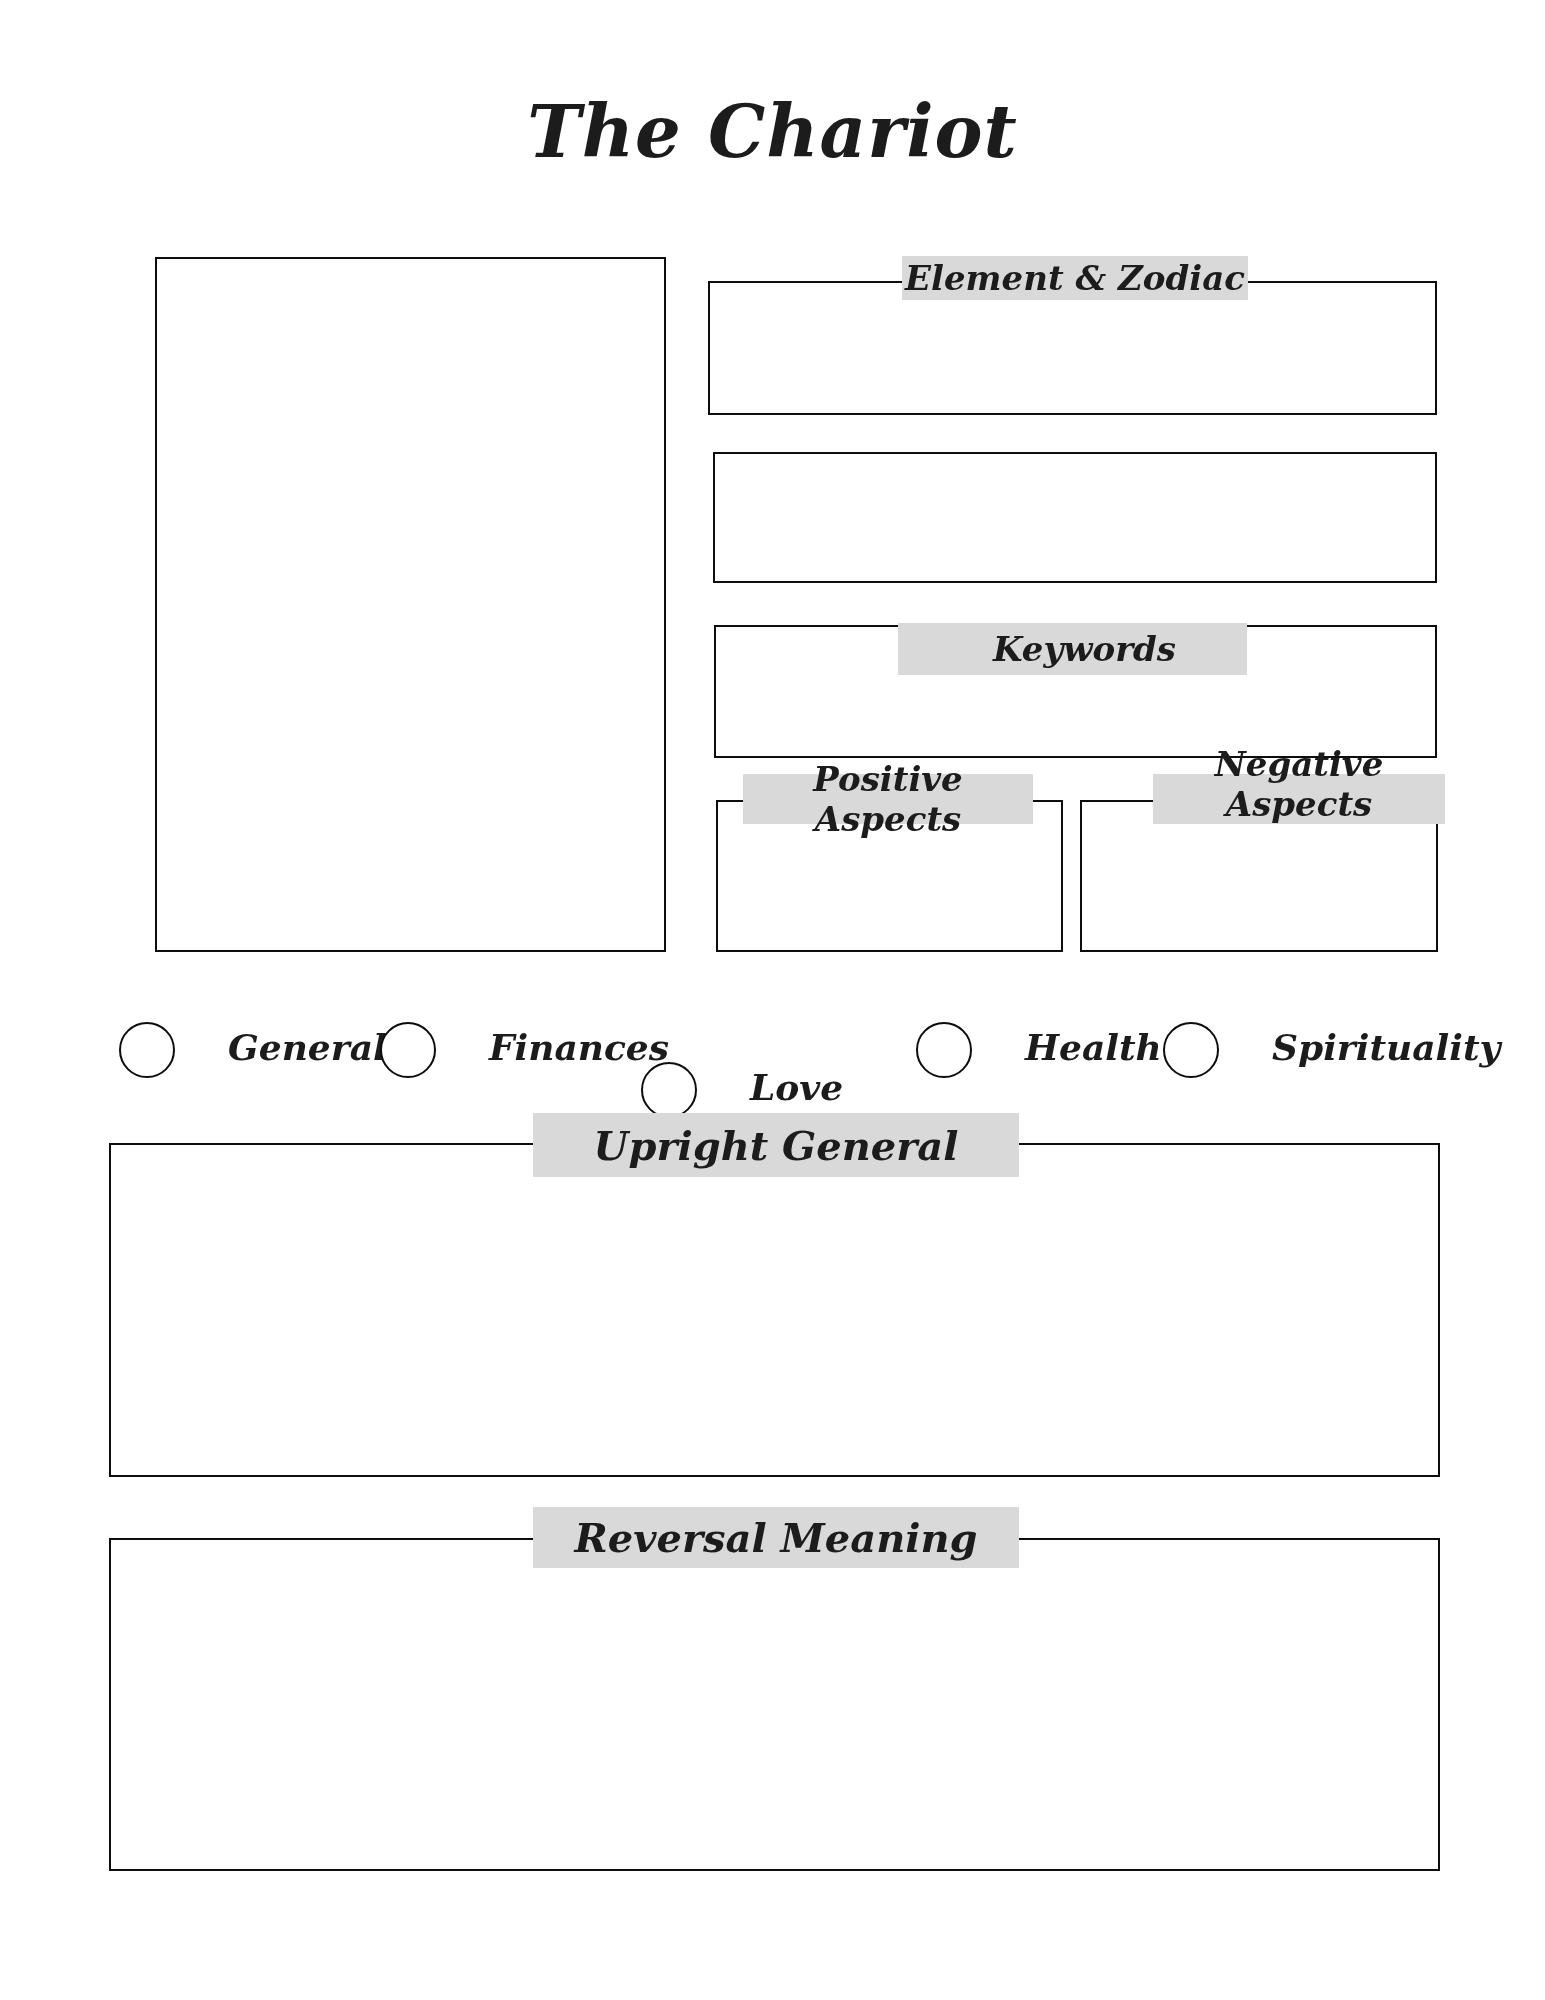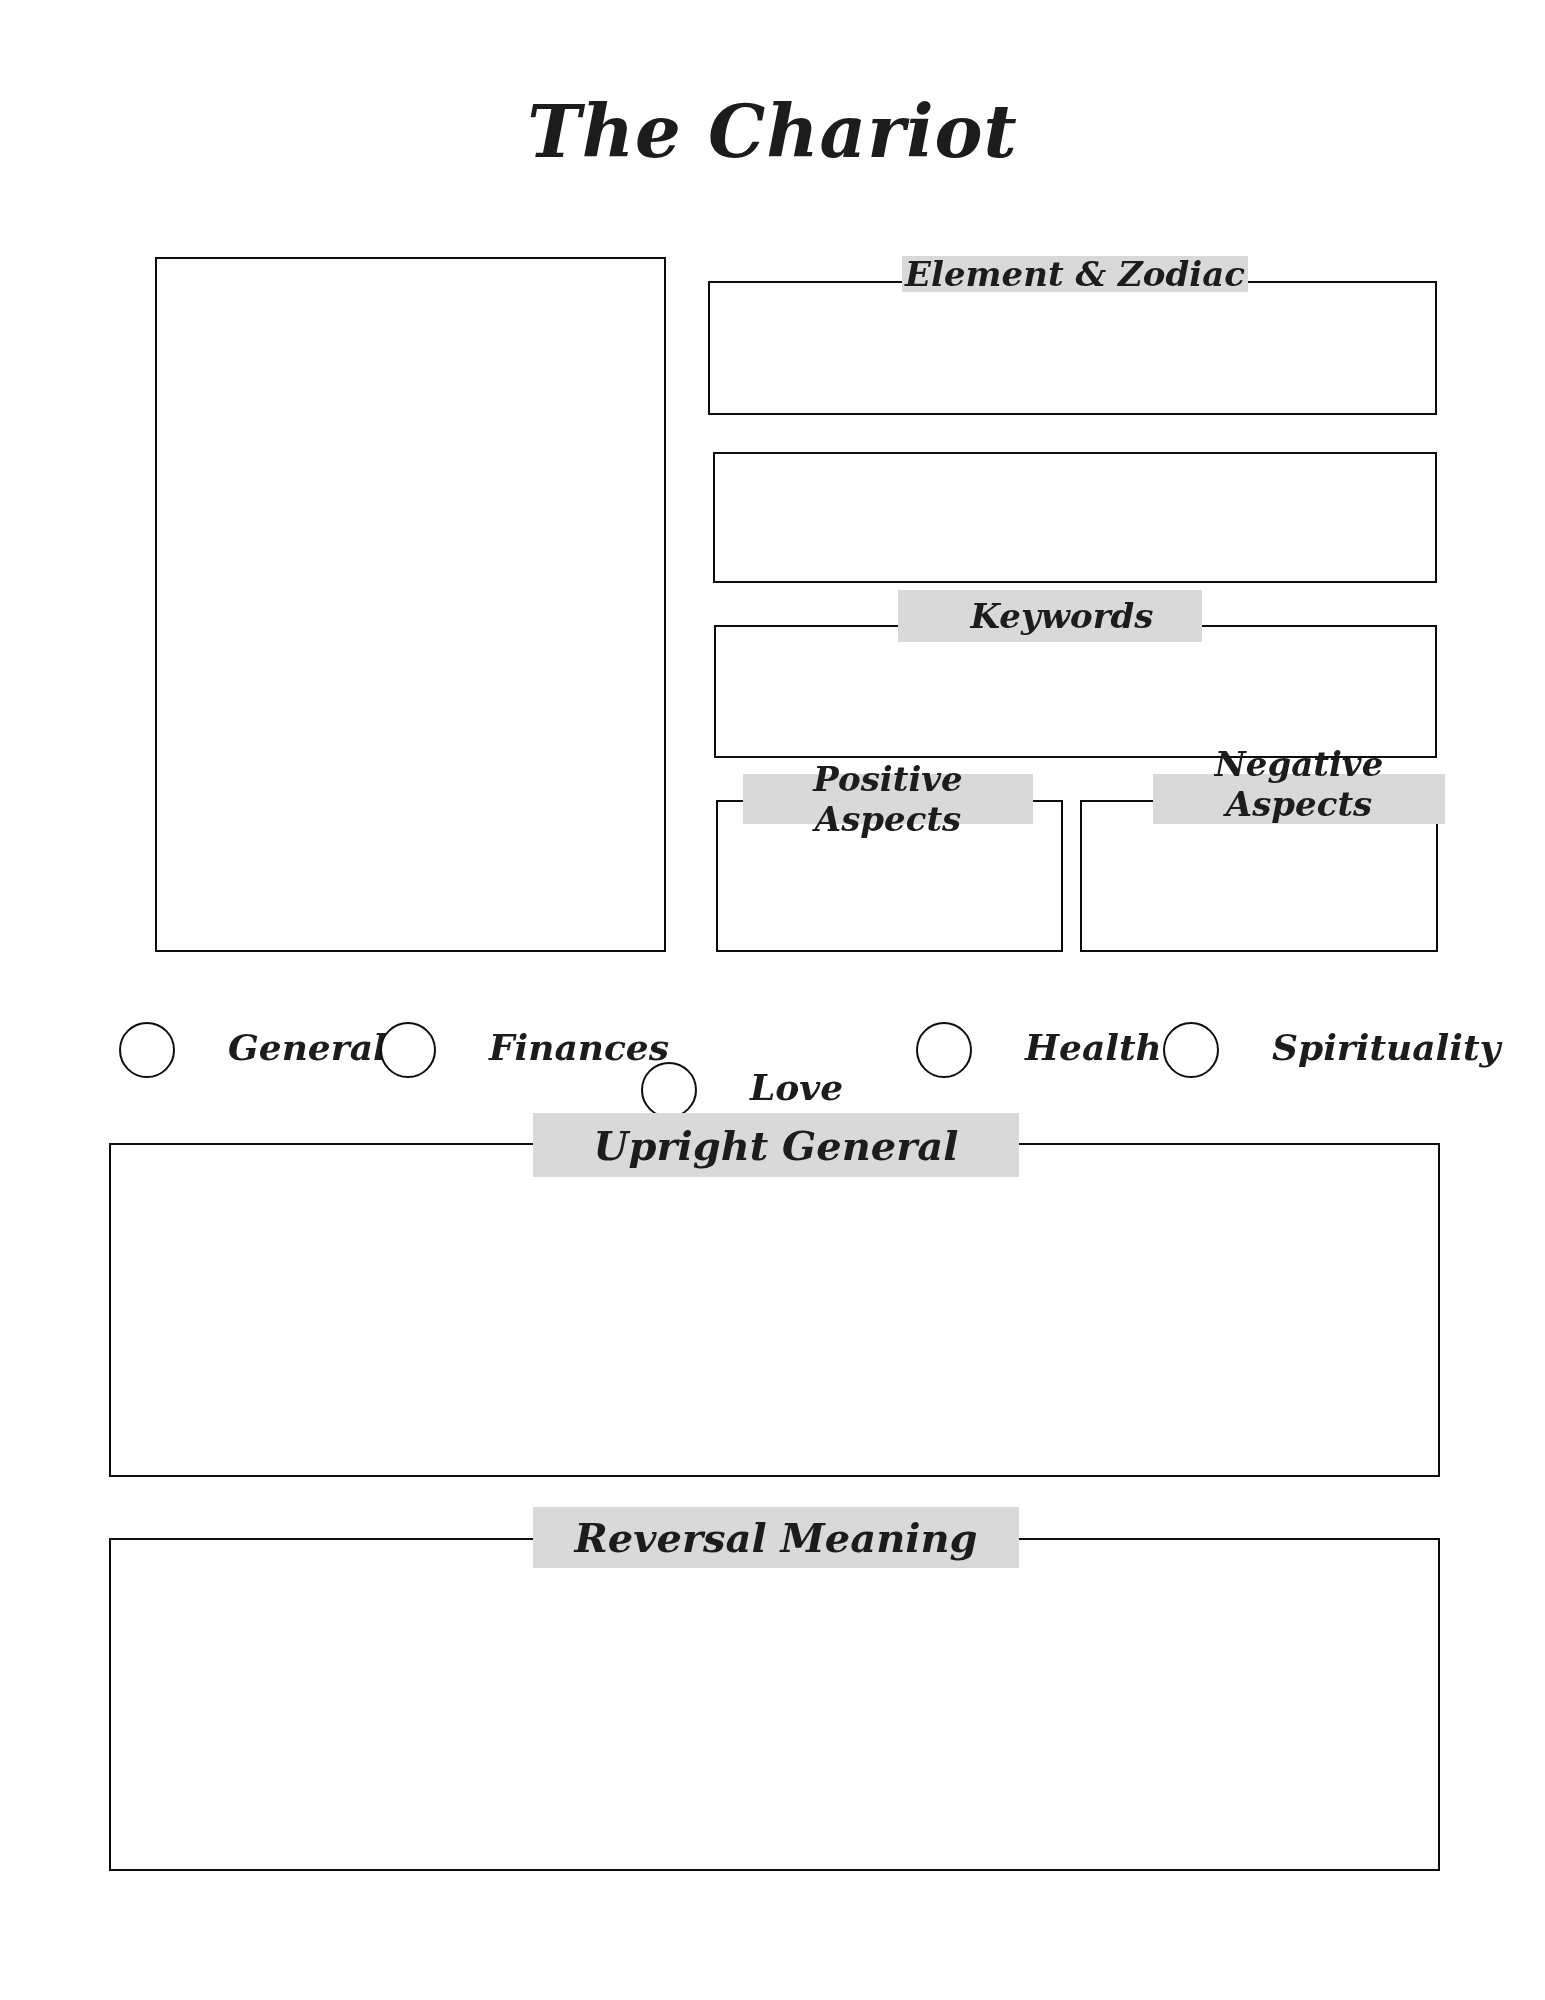--- a/index.html
+++ b/index.html
@@ -82,28 +82,28 @@
 </head>
 <body>
 
 <div class="page">
 
   <div class="page-title script">The Chariot</div>
 
   <div class="card-box"></div>
 
   <div class="fill-box" style="left:708px; top:281px; width:729px; height:134px;"></div>
-  <div class="tab-label script" style="left:902px; top:256px; width:346px; height:36px;">
+  <div class="tab-label script" style="left:902px; top:256px; width:346px; height:44px;">
     <span>Element &amp; Zodiac</span>
   </div>
 
   <div class="fill-box" style="left:713px; top:452px; width:724px; height:131px;"></div>
 
   <div class="fill-box" style="left:714px; top:625px; width:723px; height:133px;"></div>
-  <div class="tab-label script" style="left:898px; top:590px; width:304px; height:52px;padding-left:24px;">
+  <div class="tab-label script" style="left:898px; top:623px; width:349px; height:52px;padding-left:24px;">
     <span>Keywords</span>
   </div>
 
   <div class="fill-box" style="left:716px; top:800px; width:347px; height:152px;"></div>
   <div class="tab-label script" style="left:743px; top:774px; width:290px; height:50px;">
     <span>Positive Aspects</span>
   </div>
 
   <div class="fill-box" style="left:1080px; top:800px; width:358px; height:152px;"></div>
   <div class="tab-label script" style="left:1153px; top:774px; width:292px; height:50px;align-items:flex-end;">

